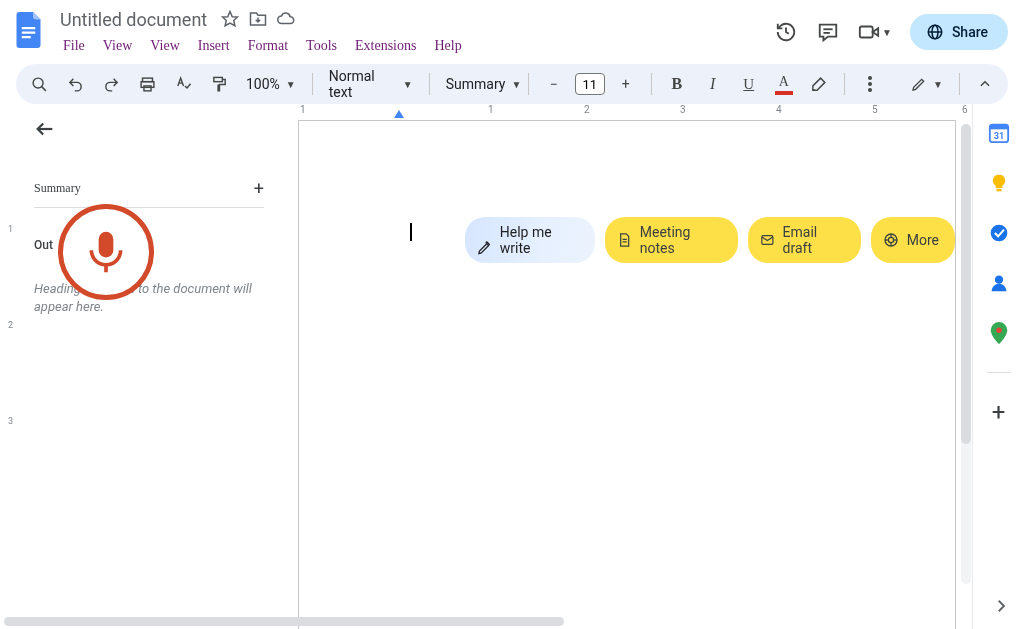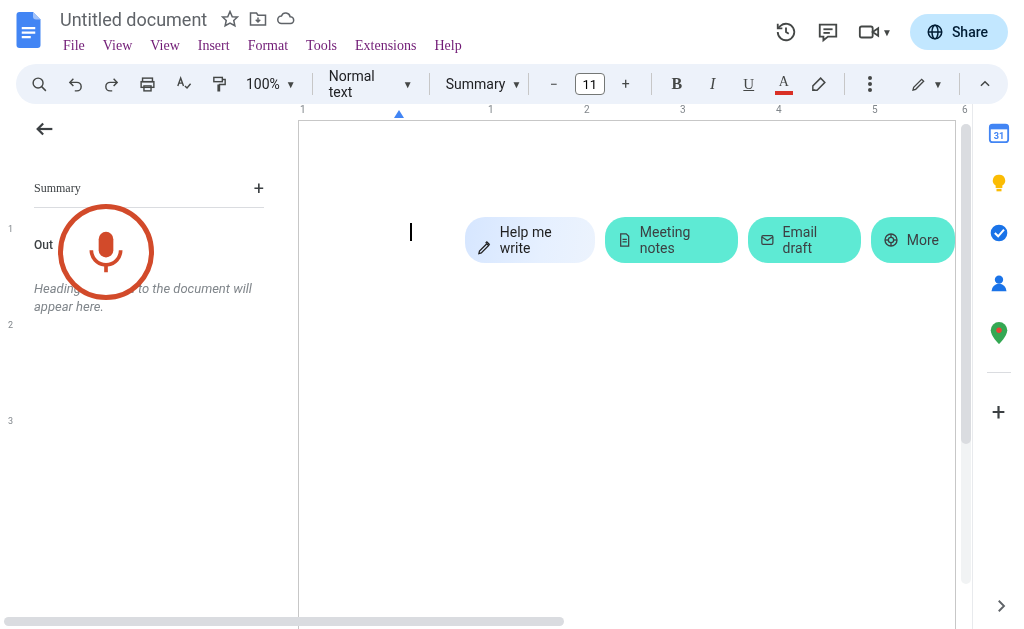--- a/index.html
+++ b/index.html
@@ -177,21 +177,21 @@
   }
   .cursor-blink {
     position:absolute; left:111px; top:102px;
     width:2px; height:18px; background:#000;
   }
   .chip-row {
     position:absolute; left:166px; top:96px;
     display:flex; gap:10px;
   }
   .chip {
-    background:#5eead4;
+    background:#fde047;
     border-radius:20px;
     padding:7px 16px 7px 12px;
     display:flex; align-items:center; gap:8px;
     font-size:14px; color:#3c4043; cursor:pointer;
   }
   .chip.primary {
     background: linear-gradient(100deg,#d6e6ff 0%, #e6f0ff 60%, #ecf3fd 100%);
     color:#1f1f1f;
     align-items:flex-end;
   }

